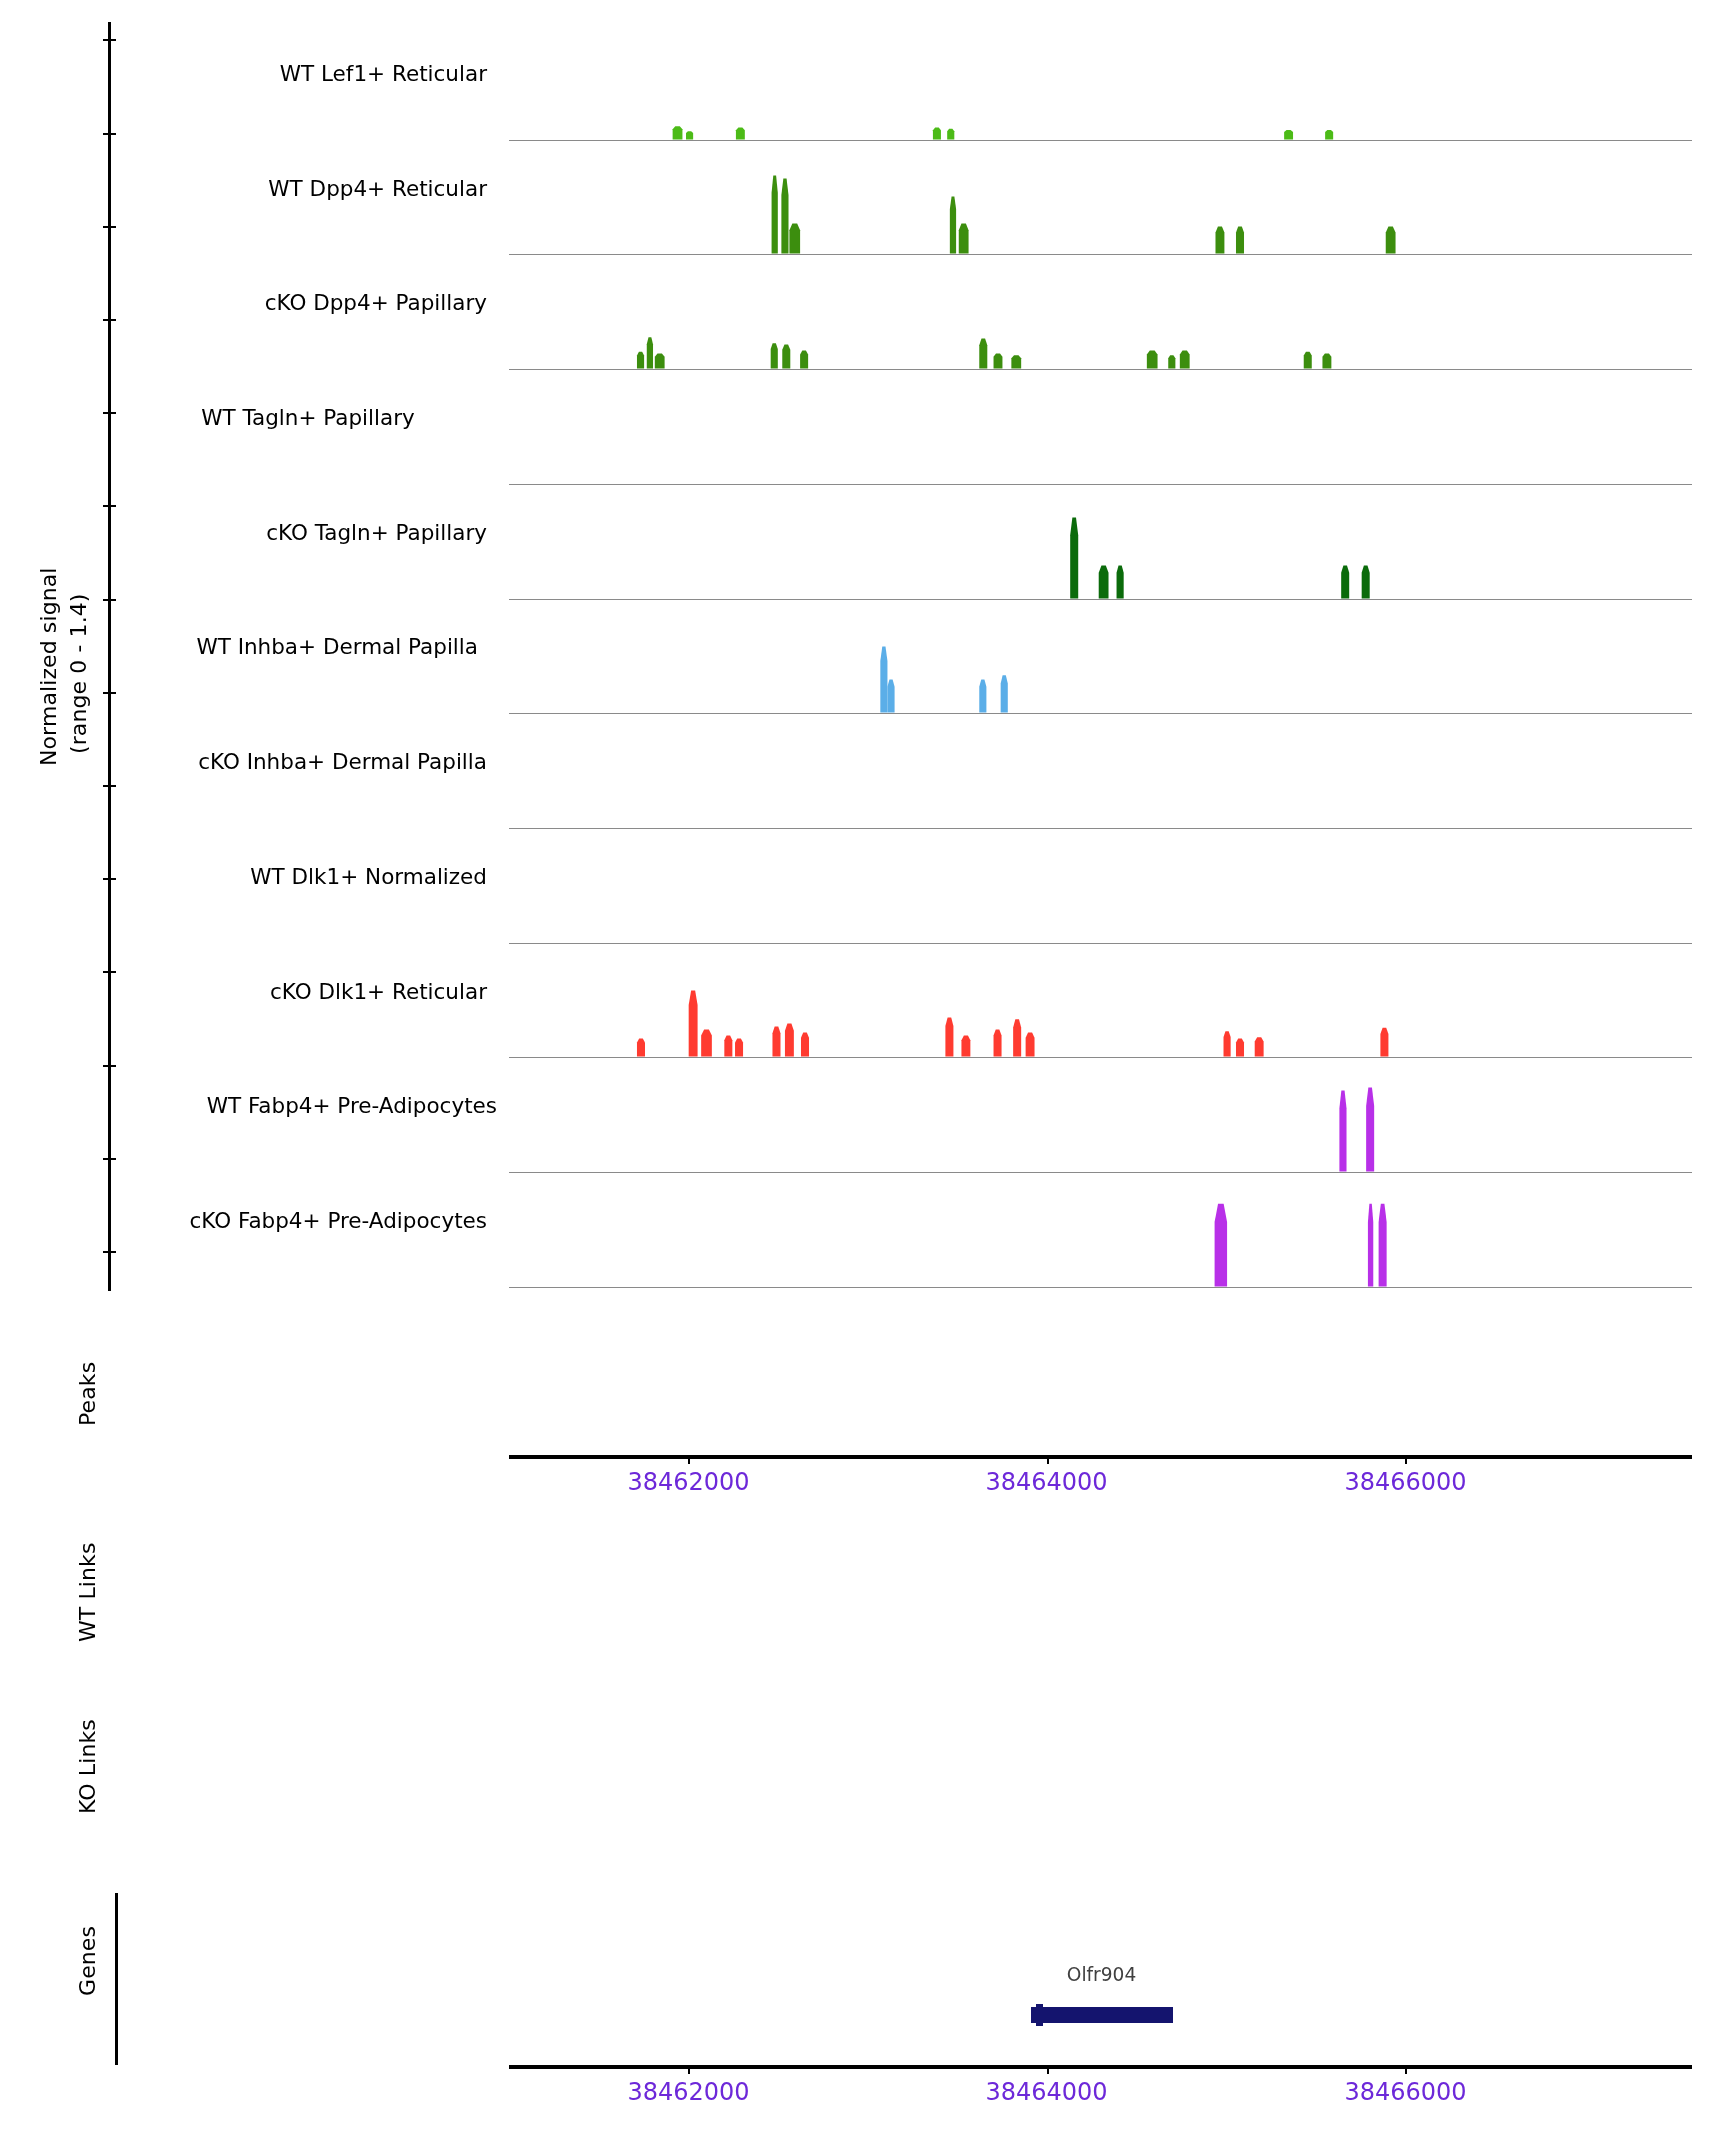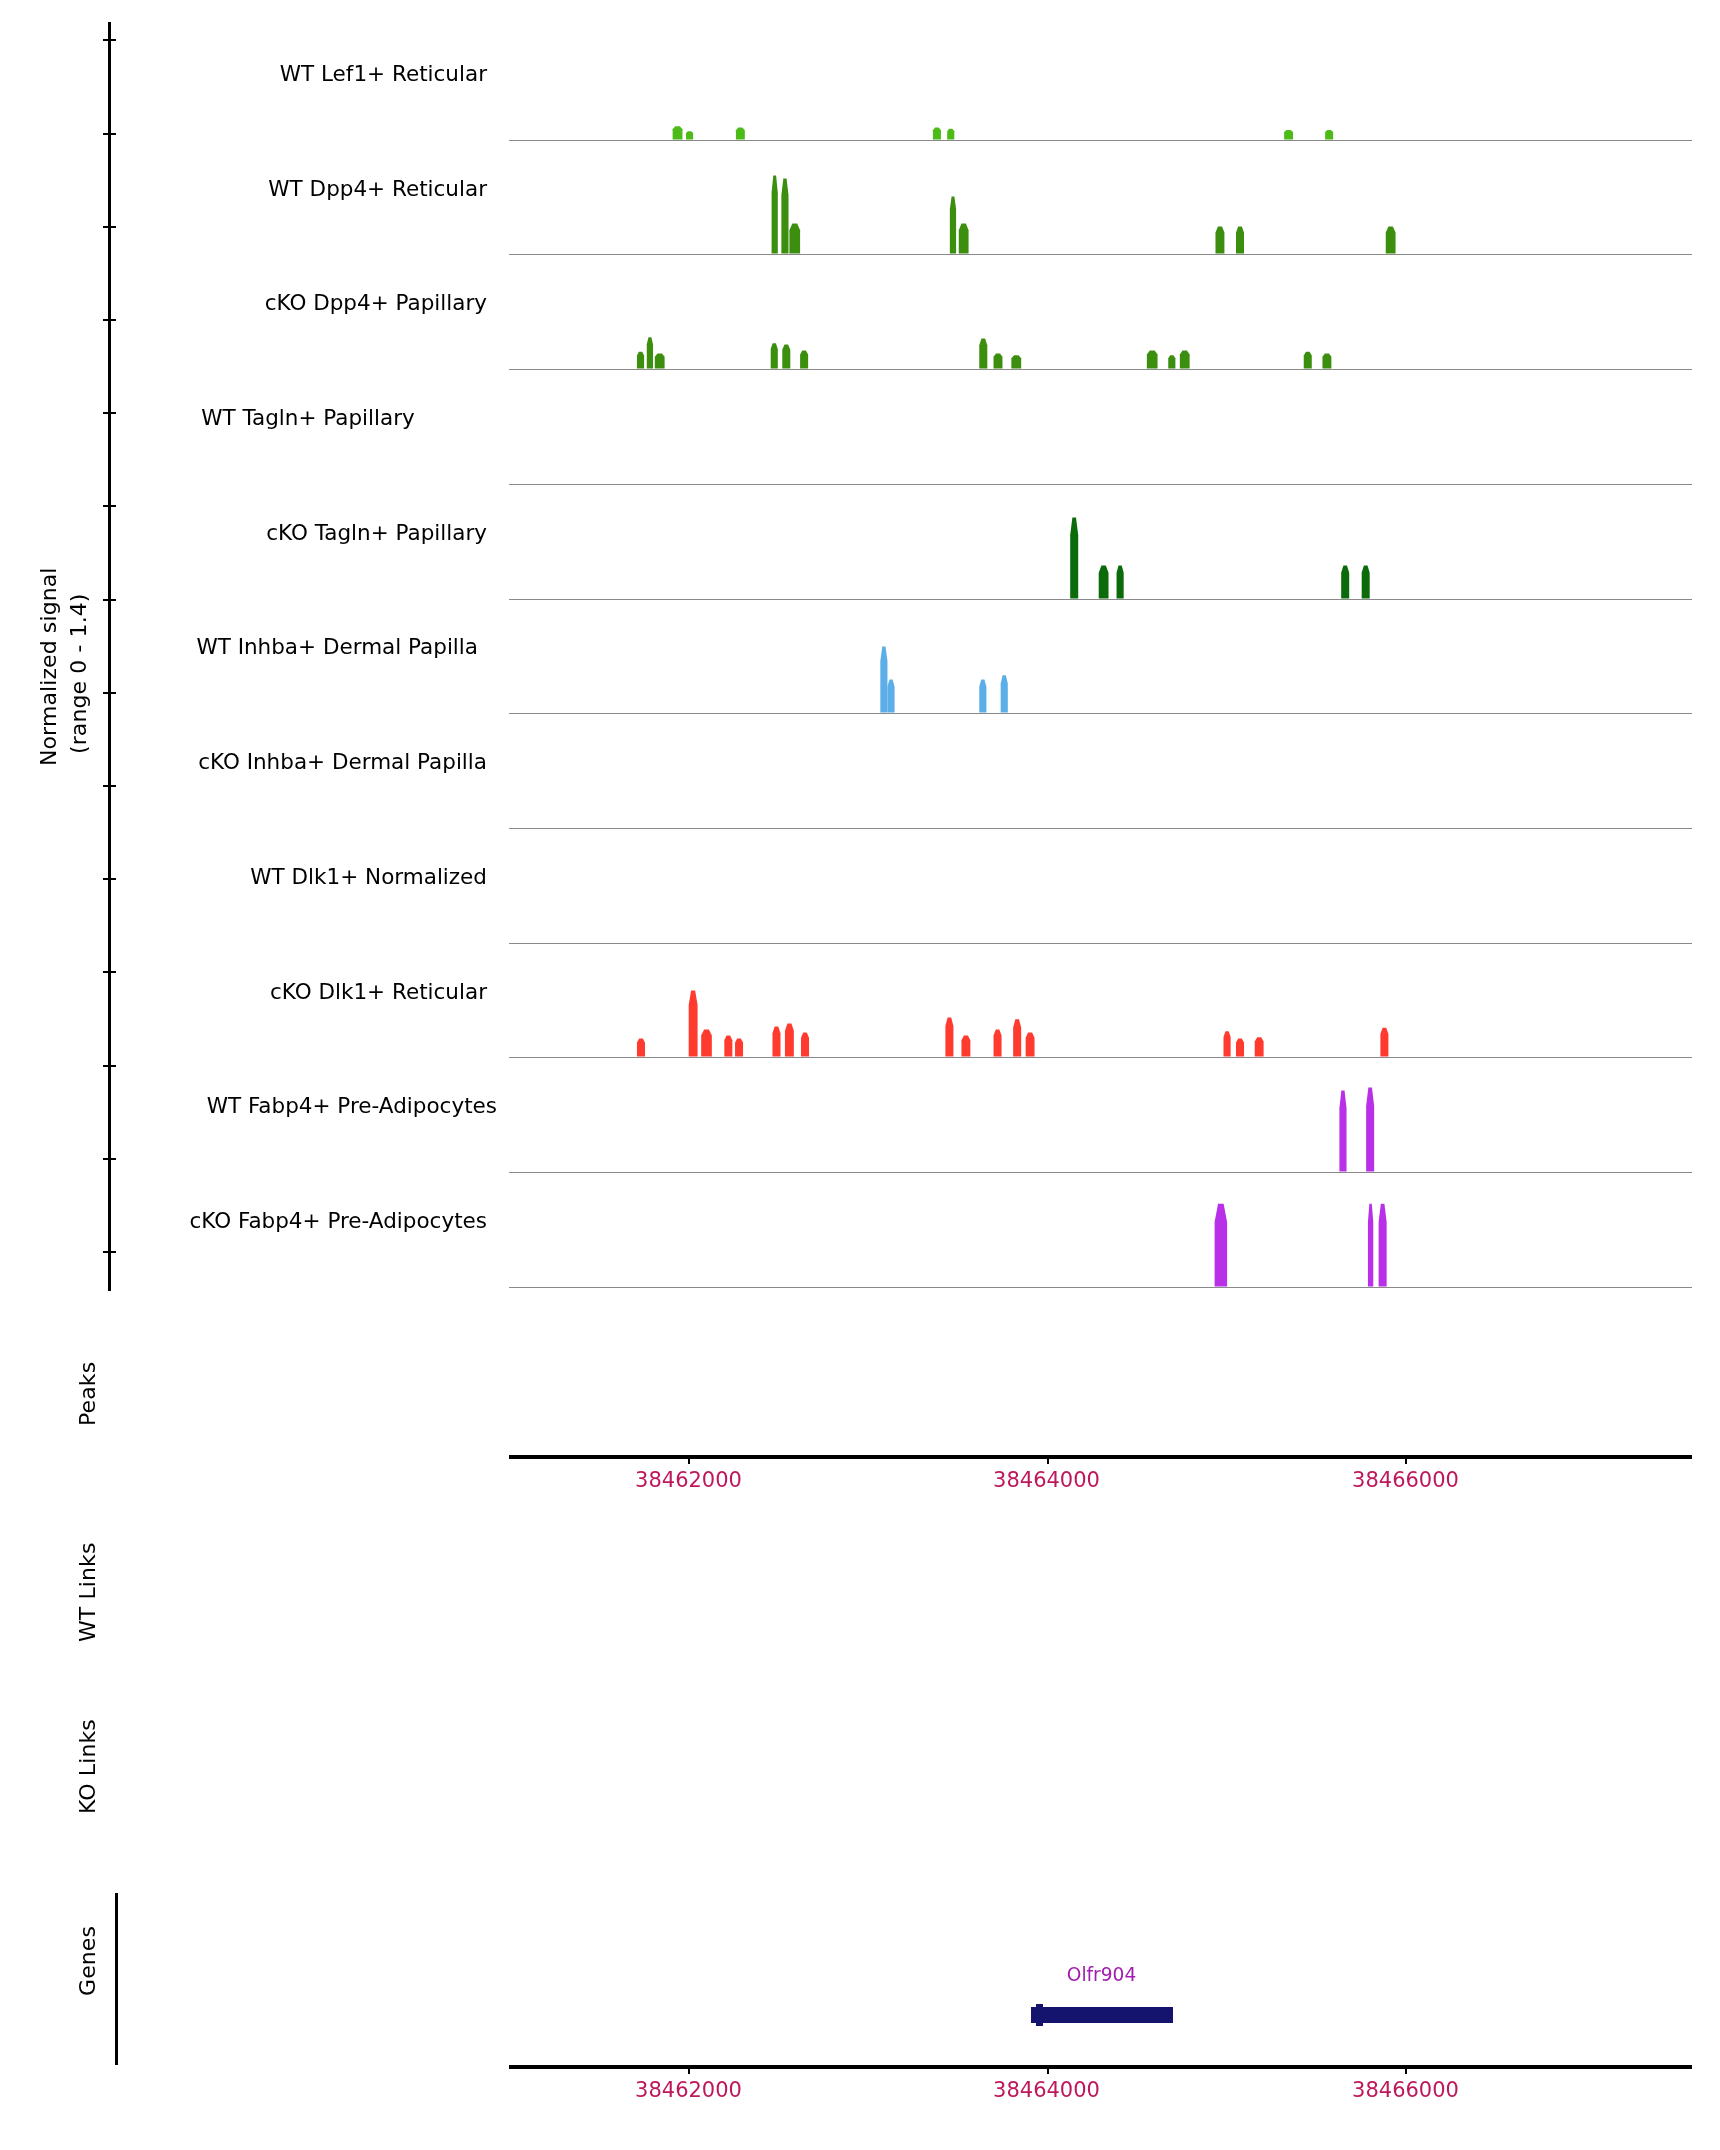--- a/index.html
+++ b/index.html
@@ -32,26 +32,26 @@
     white-space:nowrap;
   }
   .baseline{
     position:absolute;
     height:1.4px;background:#8a8a8a;
   }
 
   
   .xaxis-line{position:absolute;background:#000;height:3.6px;}
   .xtick{position:absolute;background:#000;width:2.2px;height:8.6px;}
-  .xticklabel{position:absolute;font-size:21px;color:#be185d;text-align:center;width:215px;}
+  .xticklabel{position:absolute;font-size:24px;color:#6d28d9;text-align:center;width:215px;}
   .xtitle{position:absolute;font-size:24.4px;color:#000;text-align:center;width:100%;}
 
   
   .gene-bar{position:absolute;background:#14146e;}
-  .gene-label{position:absolute;font-size:18.6px;color:#a21caf;text-align:center;}
+  .gene-label{position:absolute;font-size:18.6px;color:#404040;text-align:center;}
   .gene-axisbar{position:absolute;background:#000;width:2.9px;}
 </style>
 </head>
 <body>
 
 <div class="root">
 
   <div class="ylabel" style="left:34px;top:502px;height:330px;width:29px;font-size:22px;line-height:29px;">
     <span>Normalized signal</span>
   </div>

